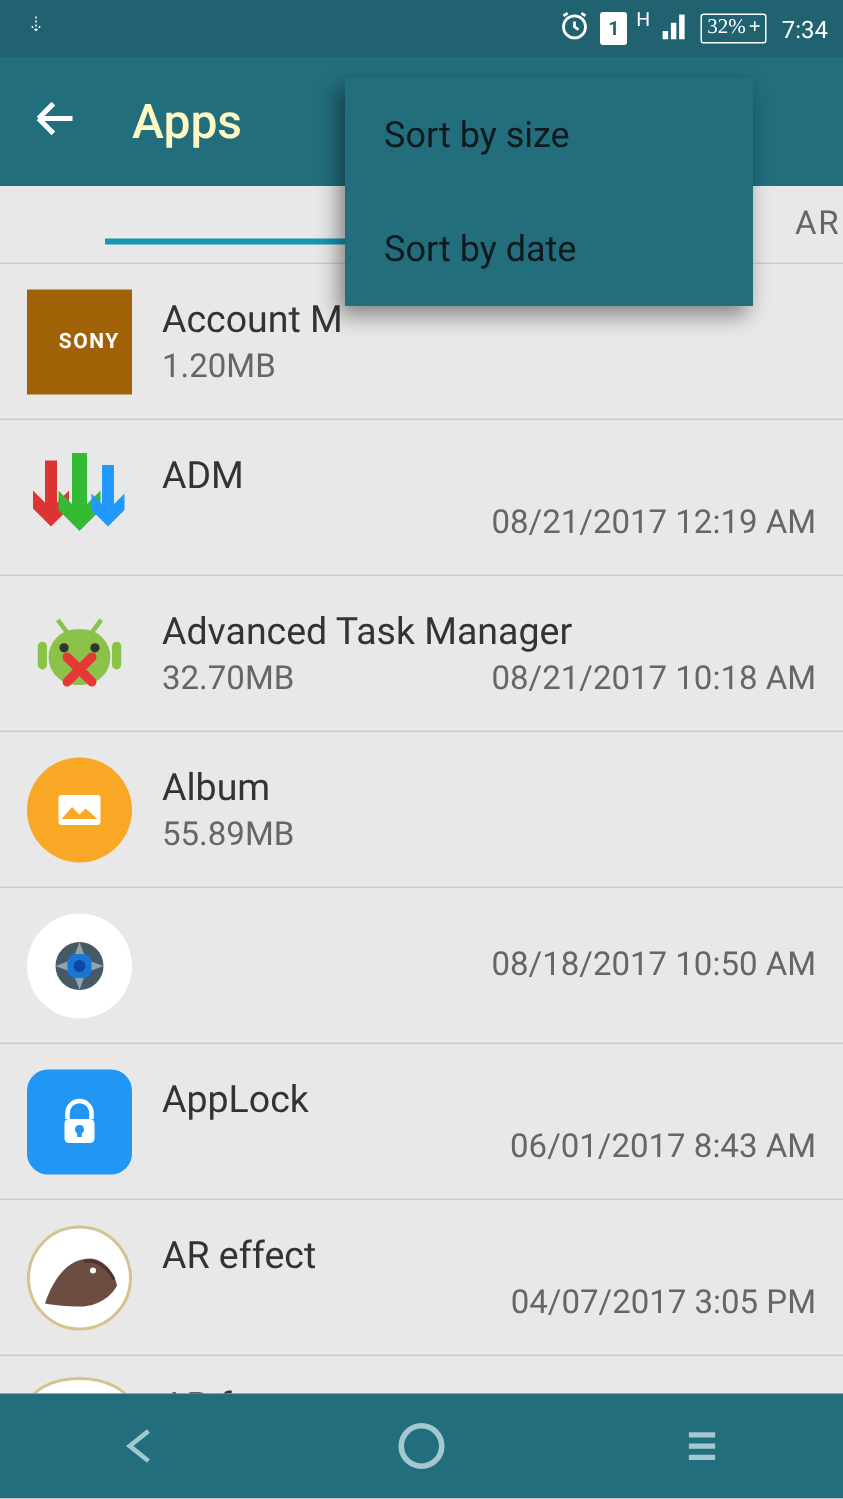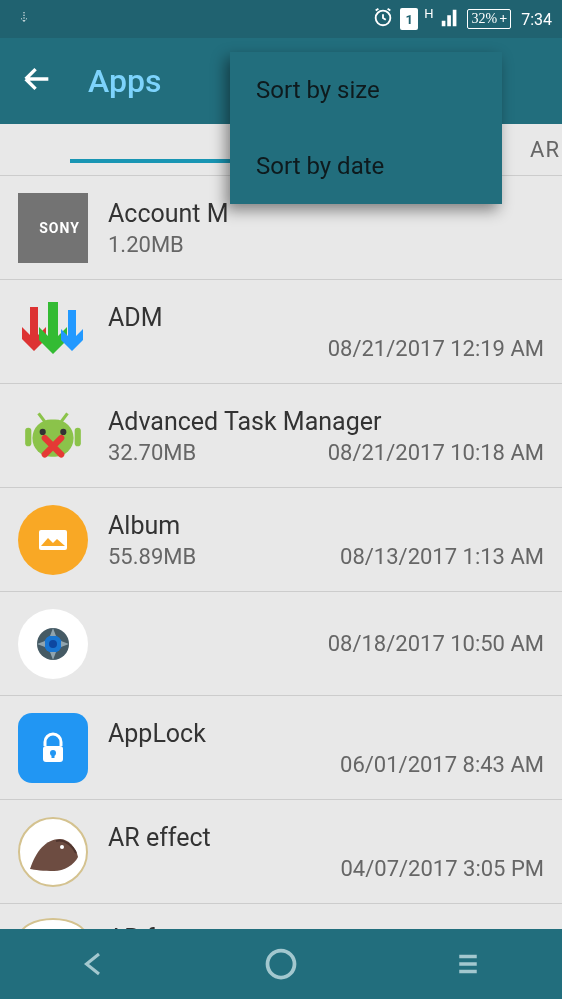--- a/index.html
+++ b/index.html
@@ -33,21 +33,21 @@
       font-size:13px; font-weight:bold;
     }
     .app-bar {
       height: 86px;
       background: #226e7d;
       display: flex;
       align-items: center;
       padding: 0 20px;
       gap: 34px;
     }
-    .app-bar .title { color: #7dd3fc; font-size: 32px; font-weight: 500; }
+    .app-bar .title { color: #fef9c3; font-size: 32px; font-weight: 500; }
     .tabs {
       height: 52px;
       display: flex;
       align-items: center;
       background: #e8e8e8;
       border-bottom: 1px solid #ccc;
       position: relative;
     }
     .tab {
       flex: 1;
@@ -167,21 +167,21 @@
 </div>
 
 <div class="tabs">
   <div class="tab active">DO</div>
   <div class="tab" style="flex:0 0 60px;text-align:right;padding-right:2px;">AR</div>
 </div>
 
 <div class="list">
 
   <div class="row">
-    <div class="icon" style="background:#737373;color:#fff;font-size:14px;font-weight:bold;letter-spacing:1px;border-radius:0;padding-left:13px;">SONY</div>
+    <div class="icon" style="background:#a16207;color:#fff;font-size:14px;font-weight:bold;letter-spacing:1px;border-radius:0;padding-left:13px;">SONY</div>
     <div class="txt">
       <div class="name">Account M</div>
       <div class="meta">
           <span>1.20MB</span>
           <span></span>
         </div>
     </div>
   </div>
 
   <div class="row">
@@ -227,21 +227,20 @@
     <div class="icon" style="background:#f9a825;border-radius:50%;">
       <svg width="40" height="40" viewBox="0 0 40 40">
           <rect x="6" y="10" width="28" height="20" rx="2" fill="#fff"></rect>
           <path d="M8 26l7-8 5 5 4-4 8 7H8z" fill="#f9a825"></path>
         </svg>
     </div>
     <div class="txt">
       <div class="name">Album</div>
       <div class="meta">
           <span>55.89MB</span>
-          <span>08/13/2017 1:13 AM</span>
         </div>
     </div>
   </div>
 
   <div class="row">
     <div class="icon" style="background:#fff;border-radius:50%;">
       <svg width="44" height="44" viewBox="0 0 44 44">
           <circle cx="22" cy="22" r="16" fill="#455a64"></circle>
           <circle cx="22" cy="22" r="9" fill="#1976d2"></circle>
           <circle cx="22" cy="22" r="4" fill="#0d47a1"></circle>

